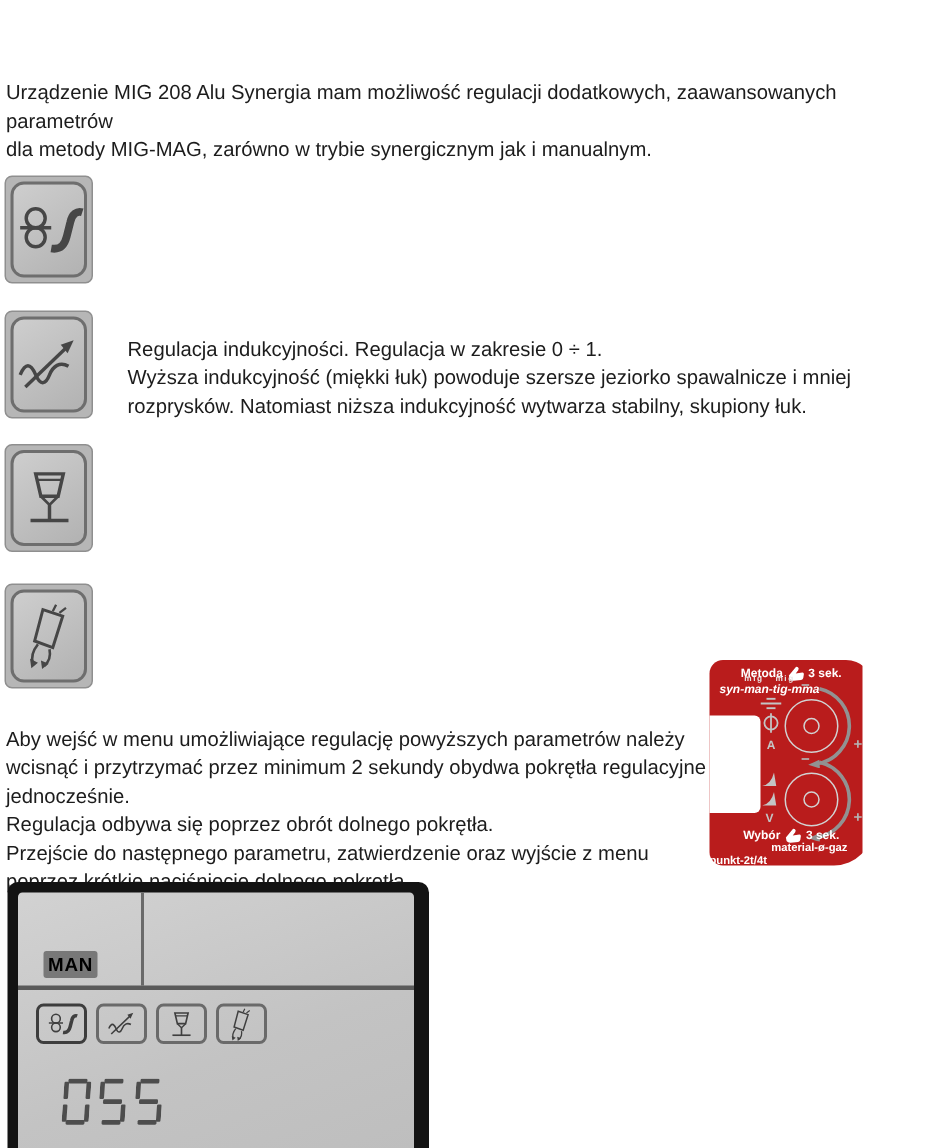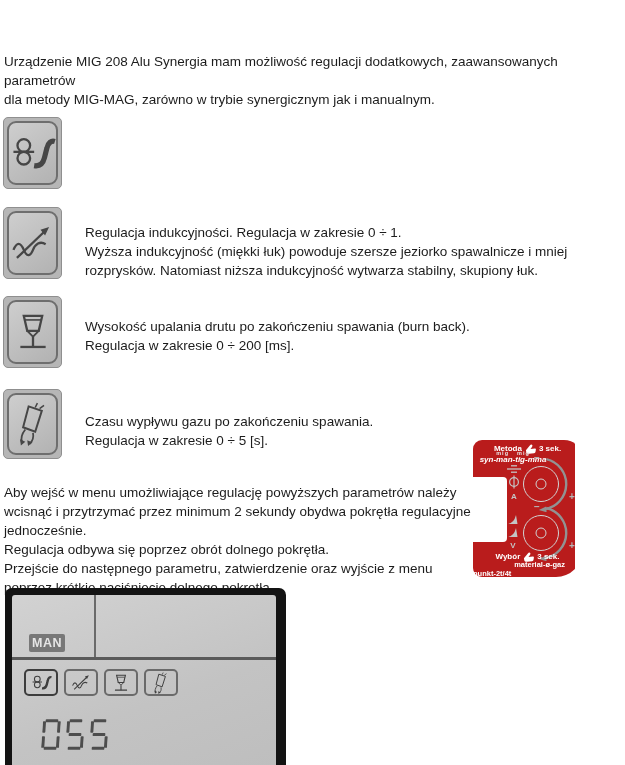--- a/index.html
+++ b/index.html
@@ -50,21 +50,21 @@
   .side-top{left:33px;top:25px;} .side-bottom{left:32px;top:74px;}
   .side-unit{font-size:8px;font-weight:bold;color:#c4c4c4;line-height:8px;margin-top:2px;}
 
   
   .lcd{position:absolute;left:5px;top:556px;width:281px;height:209px;background:#131313;
        border-radius:7px;}
   .lcd-screen{position:absolute;left:7px;top:7px;right:10px;bottom:9px;border-radius:3px;
        background:linear-gradient(160deg,#d2d2d2,#c3c3c3 55%,#bdbdbd);overflow:hidden;}
   .lcd-vline{position:absolute;left:82px;top:0;width:2px;height:62px;background:#6a6a6a;}
   .lcd-badge{position:absolute;left:17px;top:39px;width:36px;height:18px;background:#787878;
-       border-radius:2px;color:#e5e5e5;font-size:12.5px;font-weight:bold;
+       border-radius:2px;color:#000000;font-size:12.5px;font-weight:bold;
        display:flex;align-items:center;justify-content:center;letter-spacing:0.5px;}
   .lcd-hline{position:absolute;left:0;right:0;top:62px;height:3px;background:#5a5a5a;}
   .lcd-icons{position:absolute;left:12px;top:74px;display:flex;gap:6px;}
   .lcd-icon-box{width:34px;height:27px;border:2px solid #6a6a6a;border-radius:5px;
        display:flex;align-items:center;justify-content:center;box-sizing:border-box;color:#3f3f3f;}
   .lcd-icon-box.selected{border-color:#3d3d3d;}
   .lcd-value{position:absolute;left:30px;top:124px;display:flex;gap:6px;
        transform:skewX(-4deg);}
   .seg-digit{width:18px;height:31px;}
 </style>
@@ -127,32 +127,28 @@
 Wyższa indukcyjność (miękki łuk) powoduje szersze jeziorko spawalnicze i mniej
 rozprysków. Natomiast niższa indukcyjność wytwarza stabilny, skupiony łuk.</p>
 
   <div class="tile" style="top:264px">
     <div class="tile-inner">
       <svg class="glyph" width="46" height="52" viewBox="0 0 40 40">
           <use href="#g-burnback"></use>
         </svg>
     </div>
   </div>
-  <p class="txt param-text" style="top:271px">Wysokość upalania drutu po zakończeniu spawania (burn back).
-Regulacja w zakresie 0 ÷ 200 [ms].</p>
 
   <div class="tile" style="top:357px;height:70px">
     <div class="tile-inner">
       <svg class="glyph" width="44" height="50" viewBox="0 0 40 40">
           <use href="#g-gas"></use>
         </svg>
     </div>
   </div>
-  <p class="txt param-text" style="top:366px">Czasu wypływu gazu po zakończeniu spawania.
-Regulacja w zakresie 0 ÷ 5 [s].</p>
 
   <p class="txt menu-note">Aby wejść w menu umożliwiające regulację powyższych parametrów należy
 wcisnąć i przytrzymać przez minimum 2 sekundy obydwa pokrętła regulacyjne
 jednocześnie.
 Regulacja odbywa się poprzez obrót dolnego pokrętła.
 Przejście do następnego parametru, zatwierdzenie oraz wyjście z menu
 poprzez krótkie naciśniecie dolnego pokrętła.</p>
 
   <div class="panel">
     <div class="panel-notch"></div>

